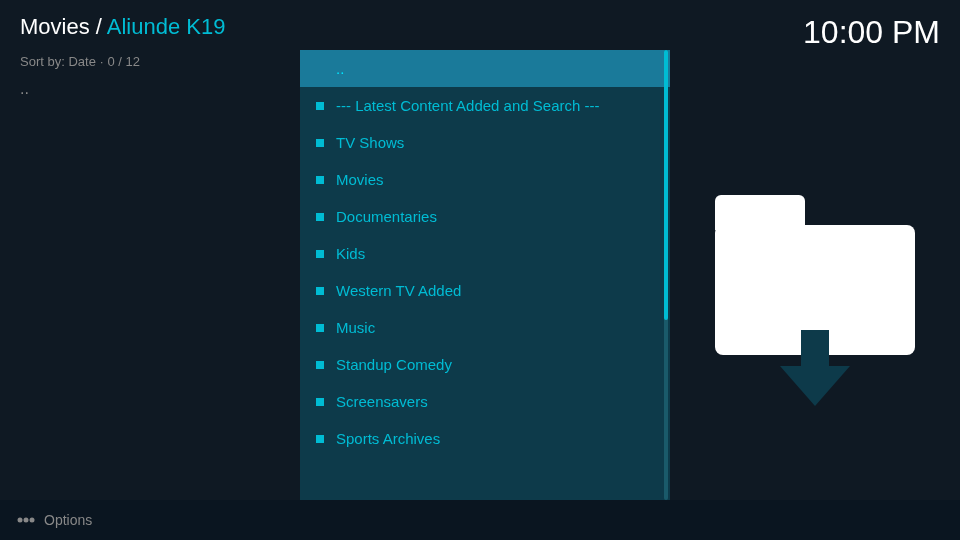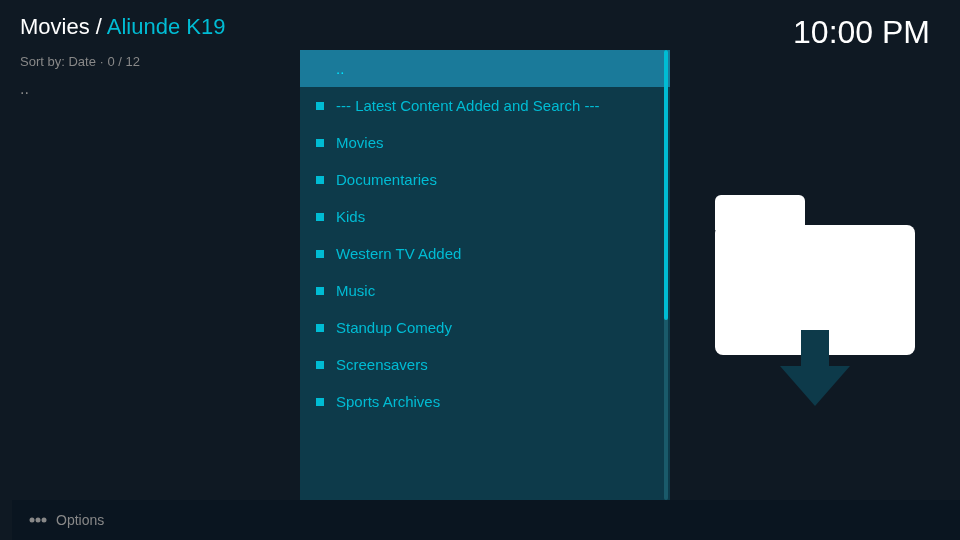--- a/index.html
+++ b/index.html
@@ -11,21 +11,21 @@
       color: #fff;
       overflow: hidden;
       position: relative;
     }
 
     
     .header {
       position: absolute;
       top: 0;
       left: 0;
-      right: 10px;
+      right: 0;
       padding: 14px 20px 6px 20px;
       display: flex;
       justify-content: space-between;
       align-items: flex-start;
     }
     .header-left {}
     .header-title {
       font-size: 22px;
       font-weight: normal;
       color: #ffffff;
@@ -153,21 +153,21 @@
     .arrow-stem {
       width: 28px;
       height: 36px;
       background-color: #0d3a4a;
     }
 
     
     .footer {
       position: absolute;
       bottom: 0;
-      left: 12px;
+      left: 0;
       right: 0;
       height: 40px;
       background-color: #0a1520;
       display: flex;
       align-items: center;
       padding: 0 16px;
     }
     .footer-options {
       display: flex;
       align-items: center;
@@ -228,20 +228,24 @@
         <div class="list-item selected">
           <div style="width: 20px;"></div>
           <span class="item-label">..</span>
         </div>
         <div class="list-item">
           <div class="bullet"></div>
           <span class="item-label">--- Latest Content Added and Search ---</span>
         </div>
         <div class="list-item">
           <div class="bullet"></div>
+          <span class="item-label">TV Shows</span>
+        </div>
+        <div class="list-item">
+          <div class="bullet"></div>
           <span class="item-label">Movies</span>
         </div>
         <div class="list-item">
           <div class="bullet"></div>
           <span class="item-label">Documentaries</span>
         </div>
         <div class="list-item">
           <div class="bullet"></div>
           <span class="item-label">Kids</span>
         </div>

